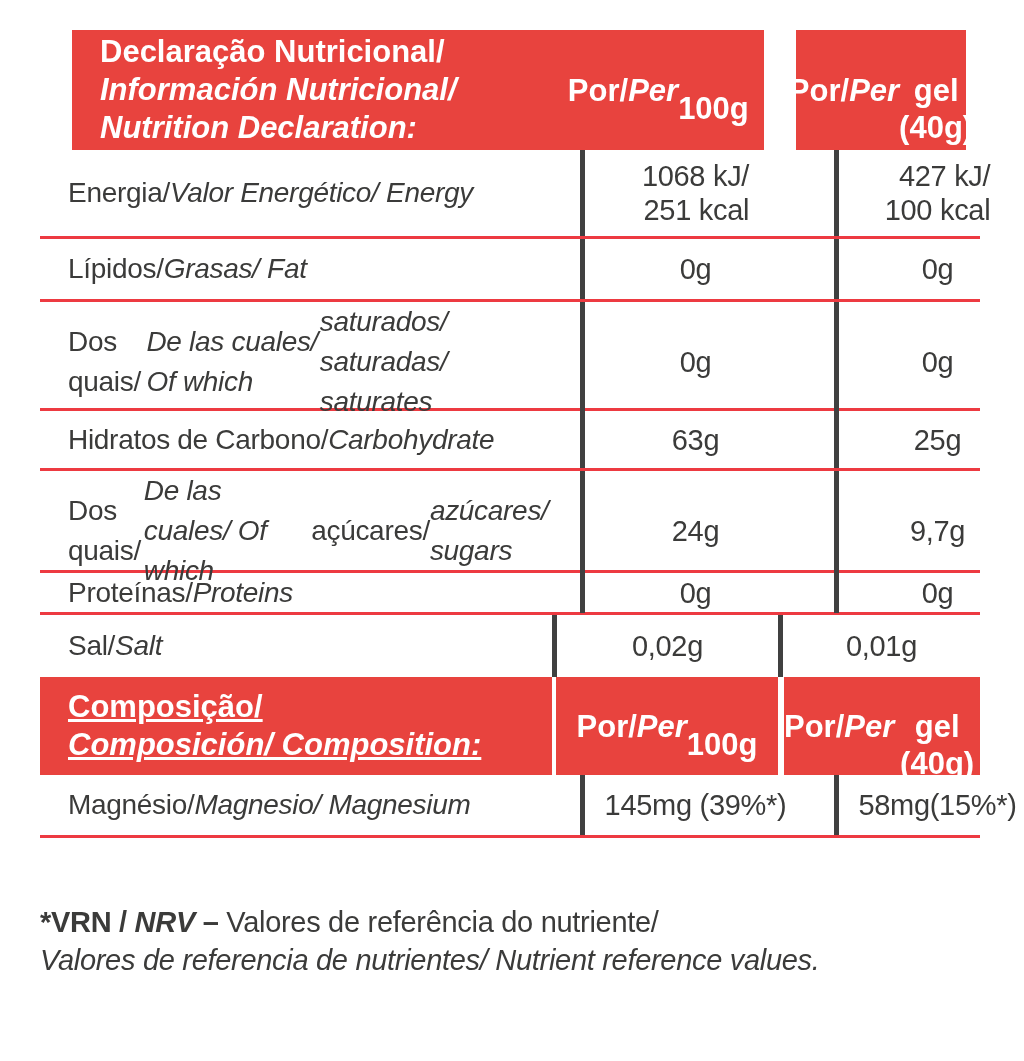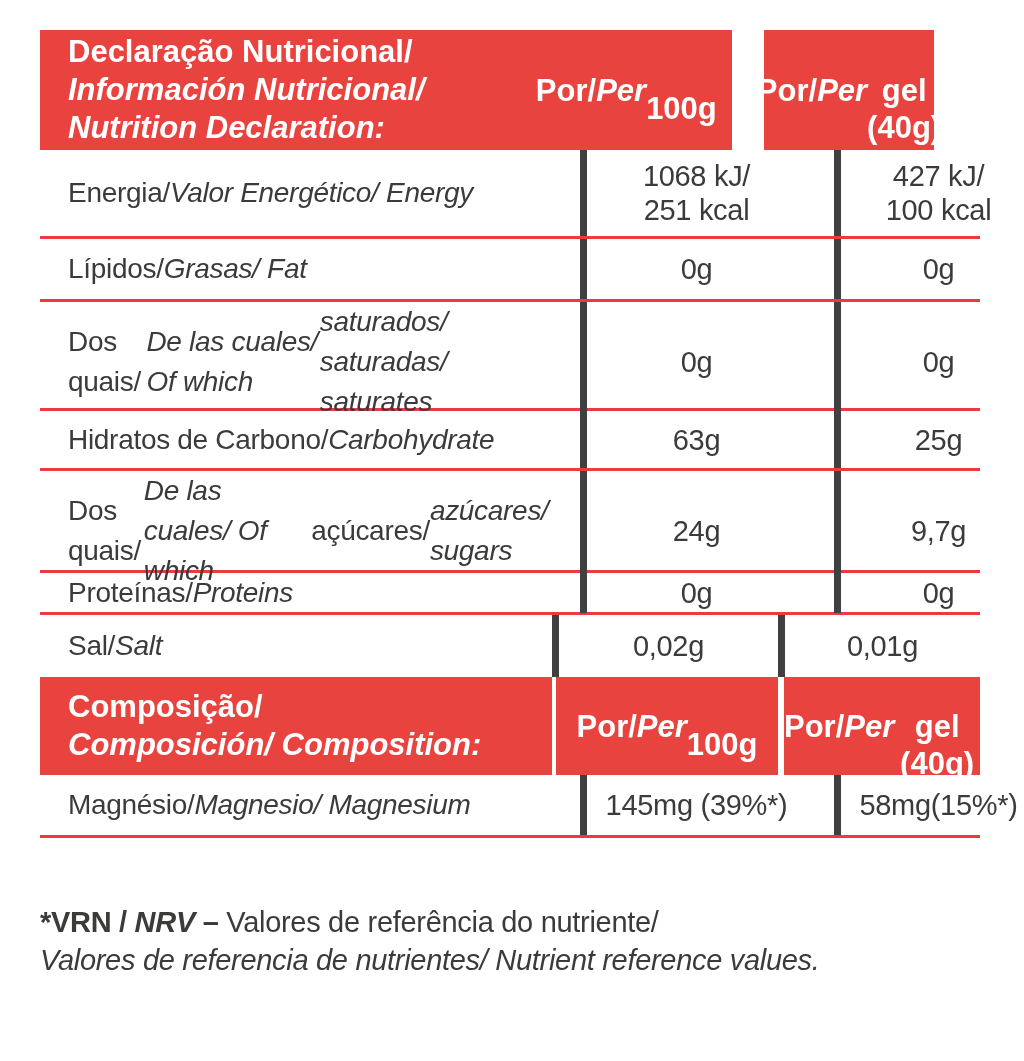--- a/index.html
+++ b/index.html
@@ -9,38 +9,38 @@
     color:#3B3B3A;overflow:hidden;
   }
   .i{font-style:italic;}
   .b{font-weight:bold;}
   .nutri-table{position:absolute;left:40px;top:30px;width:940px;}
 
   
   .hdr{display:flex;width:940px;}
   .hdr .redcell{background:#E8433E;color:#fff;font-weight:bold;}
   .hdr1{height:120px;}
-  .hdr1-left{width:692px;display:flex;}
+  .hdr1-left{width:692px;display:flex;margin-left:32px;}
   .hdr1-title{width:512px;box-sizing:border-box;padding-left:28px;display:flex;flex-direction:column;justify-content:center;font-size:31px;line-height:38px;}
   .hdr1-c100{width:226px;display:flex;align-items:center;justify-content:center;text-align:center;font-size:31px;line-height:37px;white-space:pre-line;}
   .hdr1-gap{width:32px;background:#ffffff;}
   .hdr1-right{width:170px;display:flex;align-items:center;justify-content:center;text-align:center;font-size:31px;line-height:37px;white-space:pre-line;}
 
   .hdr2{height:98px;}
-  .hdr2-title{width:512px;box-sizing:border-box;padding-left:28px;display:flex;flex-direction:column;justify-content:center;font-size:31px;line-height:38px;}
+  .hdr2-title{width:512px;box-sizing:border-box;padding-left:28px;display:flex;flex-direction:column;justify-content:center;font-size:31px;line-height:38px;text-decoration:underline;}
   .hdr2-c100{width:226px;box-sizing:border-box;border-left:4px solid #ffffff;display:flex;align-items:center;justify-content:center;text-align:center;font-size:31px;line-height:37px;white-space:pre-line;}
   .hdr2-gel{width:202px;box-sizing:border-box;border-left:6px solid #ffffff;display:flex;align-items:center;justify-content:center;text-align:center;font-size:31px;line-height:37px;white-space:pre-line;}
 
   
   .row{display:grid;grid-template-columns:512px 226px 202px;box-sizing:border-box;}
   .row.hline{border-bottom:3px solid #ED3A41;gap:28px;}
   .cell{box-sizing:border-box;}
   .lbl{display:flex;align-items:center;padding-left:28px;font-size:28px;line-height:40px;letter-spacing:-0.3px;white-space:pre-line;}
   .val{display:flex;align-items:center;justify-content:center;text-align:center;font-size:29px;line-height:34px;white-space:pre-line;letter-spacing:-0.3px;}
-  .c2,.c3{border-left:7px solid #404040;}
+  .c2,.c3{border-left:5px solid #404040;text-align:right;}
   .rh-energia{height:89px;}
   .rh-lipidos{height:63px;}
   .rh-satur{height:109px;}
   .rh-hidratos{height:60px;}
   .rh-acucares{height:102px;}
   .rh-proteinas{height:42px;}
   .rh-sal{height:62px;}
   .rh-magnesio{height:63px;}
   .rh-cafeina{height:70px;}
 

